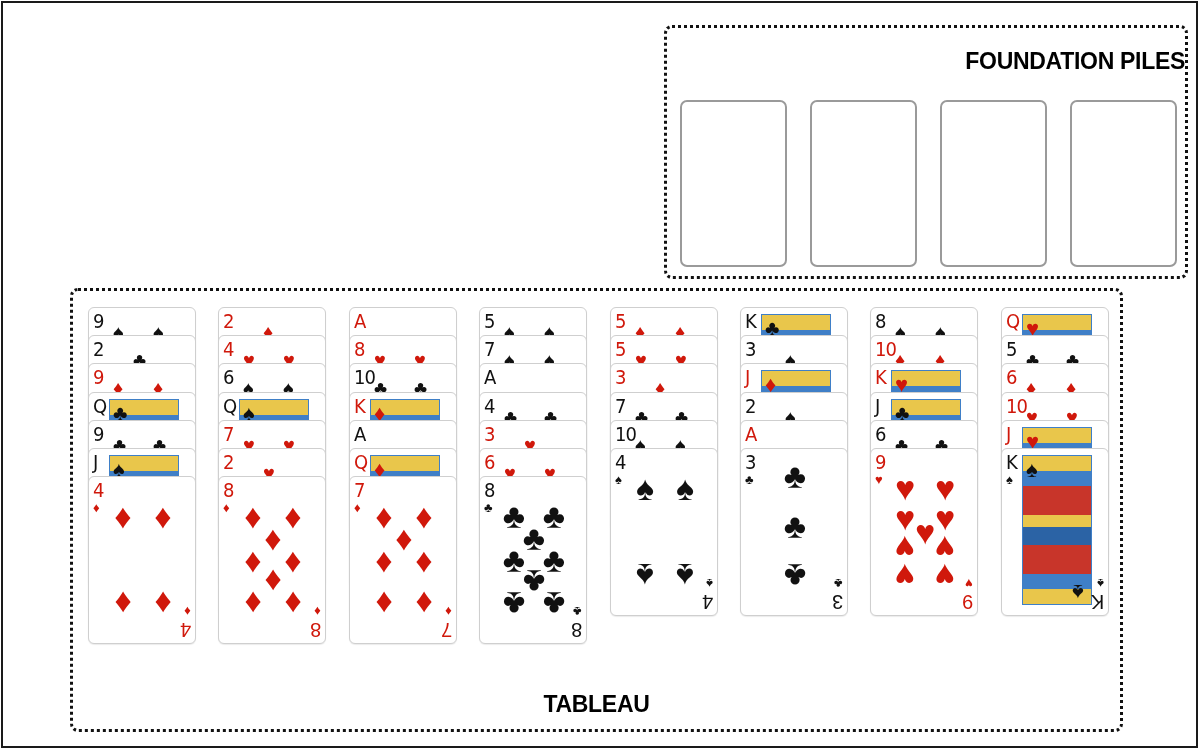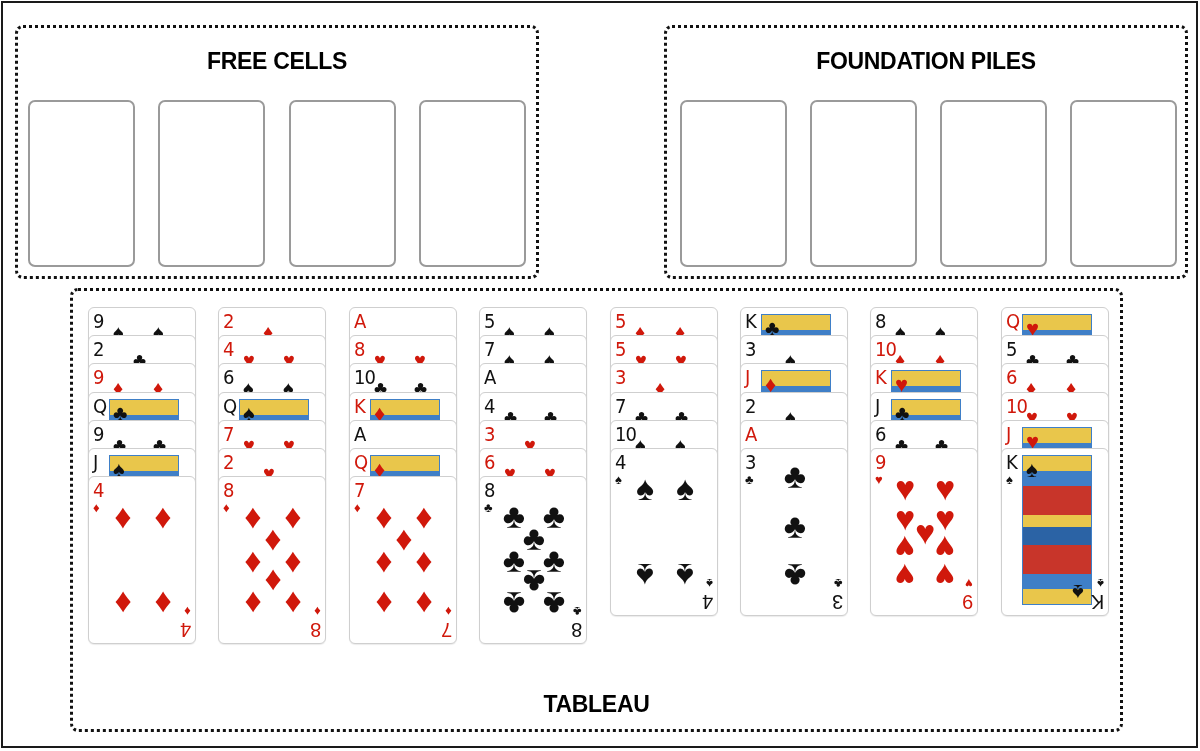--- a/index.html
+++ b/index.html
@@ -45,30 +45,23 @@
     border: 1px solid #3f7fc7; background: linear-gradient(180deg,#e9c64b 0 10%, #3f7fc7 10% 20%, #c8352a 20% 40%, #e9c64b 40% 48%, #2b63a5 48% 60%, #c8352a 60% 80%, #3f7fc7 80% 90%, #e9c64b 90% 100%);
   }
   .face-suit { position: absolute; left: 24px; top: 10px; font-size: 22px; line-height: 22px; }
   .face-suit-bottom { position: absolute; right: 24px; bottom: 10px; font-size: 22px; transform: rotate(180deg); }
 </style>
 </head>
 <body>
 
 <div class="frame">
 
-  <div class="zone" style="left:12px;top:22px;width:524px;height:254px;">
-    <div class="zone-title" style="top:20px;">FREE CELLS</div>
-    <div class="slot" style="left:10px;top:72px;"></div>
-    <div class="slot" style="left:140px;top:72px;"></div>
-    <div class="slot" style="left:271px;top:72px;"></div>
-    <div class="slot" style="left:401px;top:72px;"></div>
-  </div>
 
   <div class="zone" style="left:661px;top:22px;width:524px;height:254px;">
-    <div class="zone-title" style="top:20px;">FOUNDATION PILES</div>
+    <div class="zone-title" style="top:20px;text-align:right;">FOUNDATION PILES</div>
     <div class="slot" style="left:13px;top:72px;"></div>
     <div class="slot" style="left:143px;top:72px;"></div>
     <div class="slot" style="left:273px;top:72px;"></div>
     <div class="slot" style="left:403px;top:72px;"></div>
   </div>
 
   <div class="zone" style="left:67px;top:285px;width:1053px;height:444px;">
     <div id="tableau-columns">
         <div>
           <div class="card black" style="left: 15px; top: 16px; z-index: 1;">

